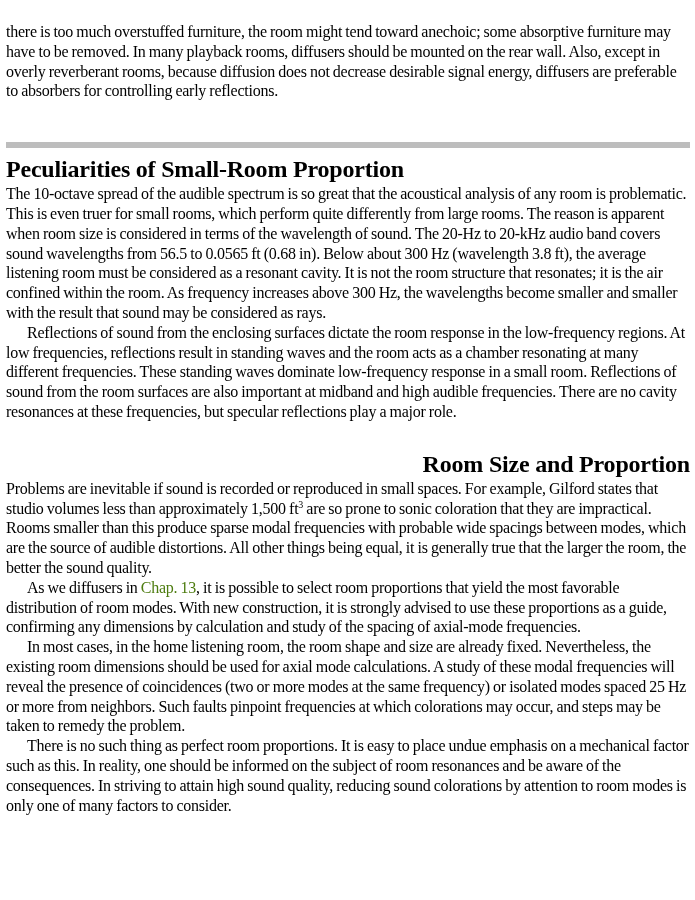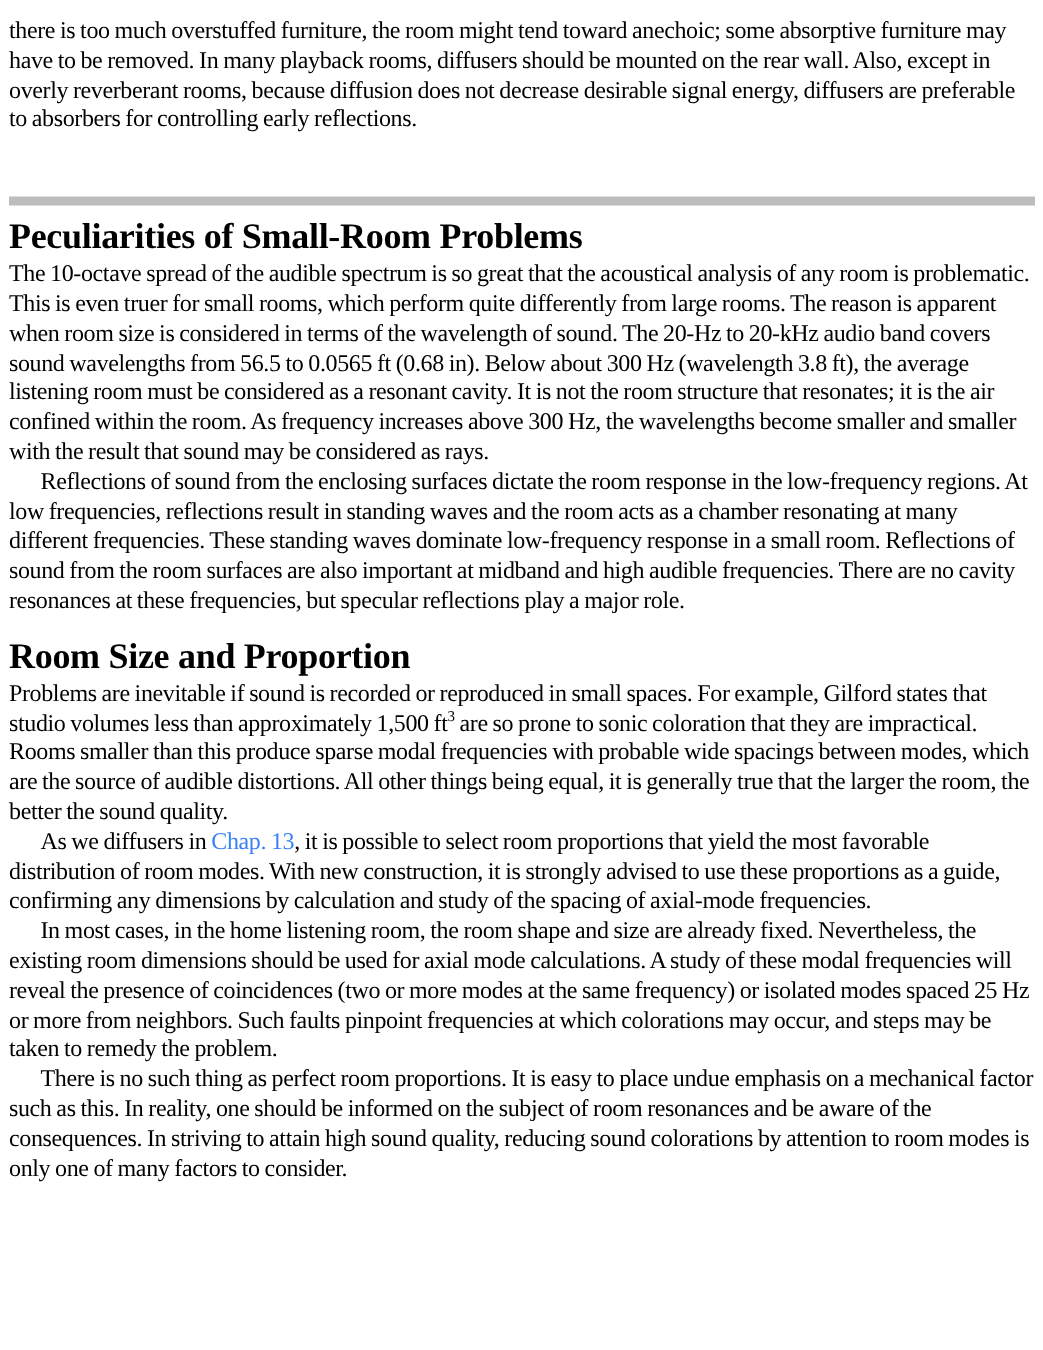--- a/index.html
+++ b/index.html
@@ -22,57 +22,58 @@
       margin: 0;
       font-size: 16px;
       line-height: 19.8px;
       letter-spacing: -0.25px;
       word-spacing: -0.5px;
     }
     p.indent {
       text-indent: 21px;
     }
     .first-para {
-      padding-top: 11px;
+      padding-top: 22px;
     }
     .rule {
       height: 6px;
       background: #bdbdbd;
       margin: 41px -1px 0 0;
       width: 684px;
     }
     h2 {
       margin: 0;
       font-size: 24px;
       font-weight: bold;
       line-height: 30px;
       letter-spacing: -0.2px;
     }
     .h-peculiarities {
       margin-top: 6px;
     }
     .h-roomsize {
-      margin-top: 12px;
+      margin-top: 27px;
+      text-align: right;
     }
     a.xref {
-      color: #3b82f6;
+      color: #4d7c0f;
       text-decoration: none;
     }
   </style>
 </head>
 <body>
 
 <div class="page">
 
   <p class="first-para">there is too much overstuffed furniture, the room might tend toward anechoic; some absorptive furniture may have to be removed. In many playback rooms, diffusers should be mounted on the rear wall. Also, except in overly reverberant rooms, because diffusion does not decrease desirable signal energy, diffusers are preferable to absorbers for controlling early reflections.</p>
 
   <div class="rule"></div>
 
   <section>
-    <h2 class="h-peculiarities">Peculiarities of Small-Room Problems</h2>
+    <h2 class="h-peculiarities">Peculiarities of Small-Room Proportion</h2>
     <p>The 10-octave spread of the audible spectrum is so great that the acoustical analysis of any room is problematic. This is even truer for small rooms, which perform quite differently from large rooms. The reason is apparent when room size is considered in terms of the wavelength of sound. The 20-Hz to 20-kHz audio band covers sound wavelengths from 56.5 to 0.0565 ft (0.68 in). Below about 300 Hz (wavelength 3.8 ft), the average listening room must be considered as a resonant cavity. It is not the room structure that resonates; it is the air confined within the room. As frequency increases above 300 Hz, the wavelengths become smaller and smaller with the result that sound may be considered as rays.</p>
     <p class="indent">Reflections of sound from the enclosing surfaces dictate the room response in the low-frequency regions. At low frequencies, reflections result in standing waves and the room acts as a chamber resonating at many different frequencies. These standing waves dominate low-frequency response in a small room. Reflections of sound from the room surfaces are also important at midband and high audible frequencies. There are no cavity resonances at these frequencies, but specular reflections play a major role.</p>
   </section>
 
   <section>
     <h2 class="h-roomsize">Room Size and Proportion</h2>
     <p><span>Problems are inevitable if sound is recorded or reproduced in small spaces. For example, Gilford states that studio volumes less than approximately 1,500 ft</span><sup style="font-size:10px;line-height:0;">3</sup><span> are so prone to sonic coloration that they are impractical. Rooms smaller than this produce sparse modal frequencies with probable wide spacings between modes, which are the source of audible distortions. All other things being equal, it is generally true that the larger the room, the better the sound quality.</span></p>
     <p class="indent"><span>As we diffusers in </span><a class="xref" href="#">Chap. 13</a><span>, it is possible to select room proportions that yield the most favorable distribution of room modes. With new construction, it is strongly advised to use these proportions as a guide, confirming any dimensions by calculation and study of the spacing of axial-mode frequencies.</span></p>
     <p class="indent">In most cases, in the home listening room, the room shape and size are already fixed. Nevertheless, the existing room dimensions should be used for axial mode calculations. A study of these modal frequencies will reveal the presence of coincidences (two or more modes at the same frequency) or isolated modes spaced 25 Hz or more from neighbors. Such faults pinpoint frequencies at which colorations may occur, and steps may be taken to remedy the problem.</p>
     <p class="indent">There is no such thing as perfect room proportions. It is easy to place undue emphasis on a mechanical factor such as this. In reality, one should be informed on the subject of room resonances and be aware of the consequences. In striving to attain high sound quality, reducing sound colorations by attention to room modes is only one of many factors to consider.</p>

